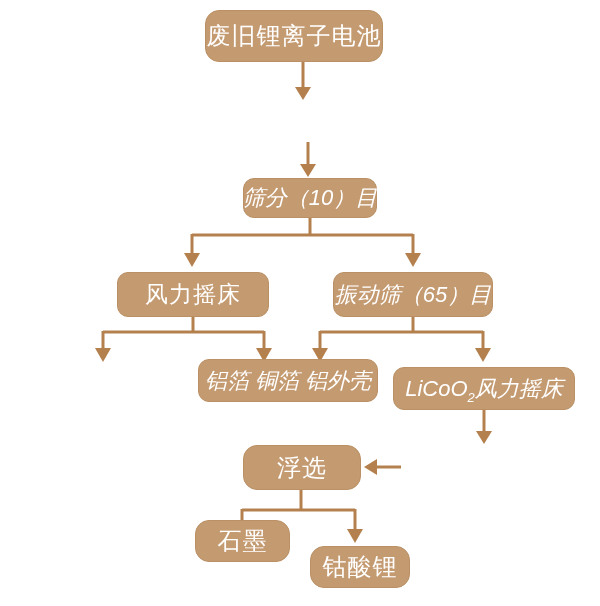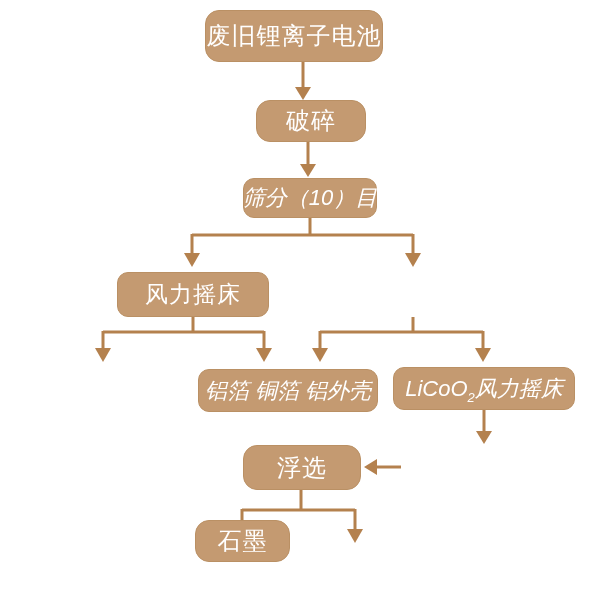--- a/index.html
+++ b/index.html
@@ -101,33 +101,34 @@
 
     <g>
       <path d="M301,490 L301,510 M242,510 L355,510 M242,509 L242,530 M355,509 L355,530"></path>
       <polygon points="234,529 250,529 242,543" fill="#B4814E" stroke="none"></polygon>
       <polygon points="347,529 363,529 355,543" fill="#B4814E" stroke="none"></polygon>
     </g>
   </svg>
 
   <div class="node big" style="left:205px; top:10px; width:178px; height:52px">废旧锂离子电池</div>
 
-  <div class="node big" style="left:256px; top:100px; width:110px; height:42px">破碎</div>
 
   <div class="node tight" style="left:243px; top:178px; width:134px; height:40px">筛分（10）目</div>
 
   <div class="node" style="left:117px; top:272px; width:152px; height:45px">风力摇床</div>
 
+  <div class="node tight" style="left:333px; top:272px; width:160px; height:45px">振动筛（65）目</div>
 
 
-  <div class="node tight" style="left:198px; top:369px; width:180px; height:43px">铝箔 铜箔 铝外壳</div>
+  <div class="node tight" style="left:198px; top:359px; width:180px; height:43px">铝箔 铜箔 铝外壳</div>
 
   <div class="node tight" style="left:393px; top:367px; width:182px; height:43px">
     <span><span>LiCoO</span><span class="sub">2</span><span>风力摇床</span></span>
   </div>
 
   <div class="node big" style="left:243px; top:445px; width:118px; height:45px">浮选</div>
 
 
   <div class="node big" style="left:195px; top:520px; width:95px; height:42px">石墨</div>
 
+  <div class="node big" style="left:310px; top:546px; width:100px; height:42px">钴酸锂</div>
 
 </div>
 
 </body></html>

